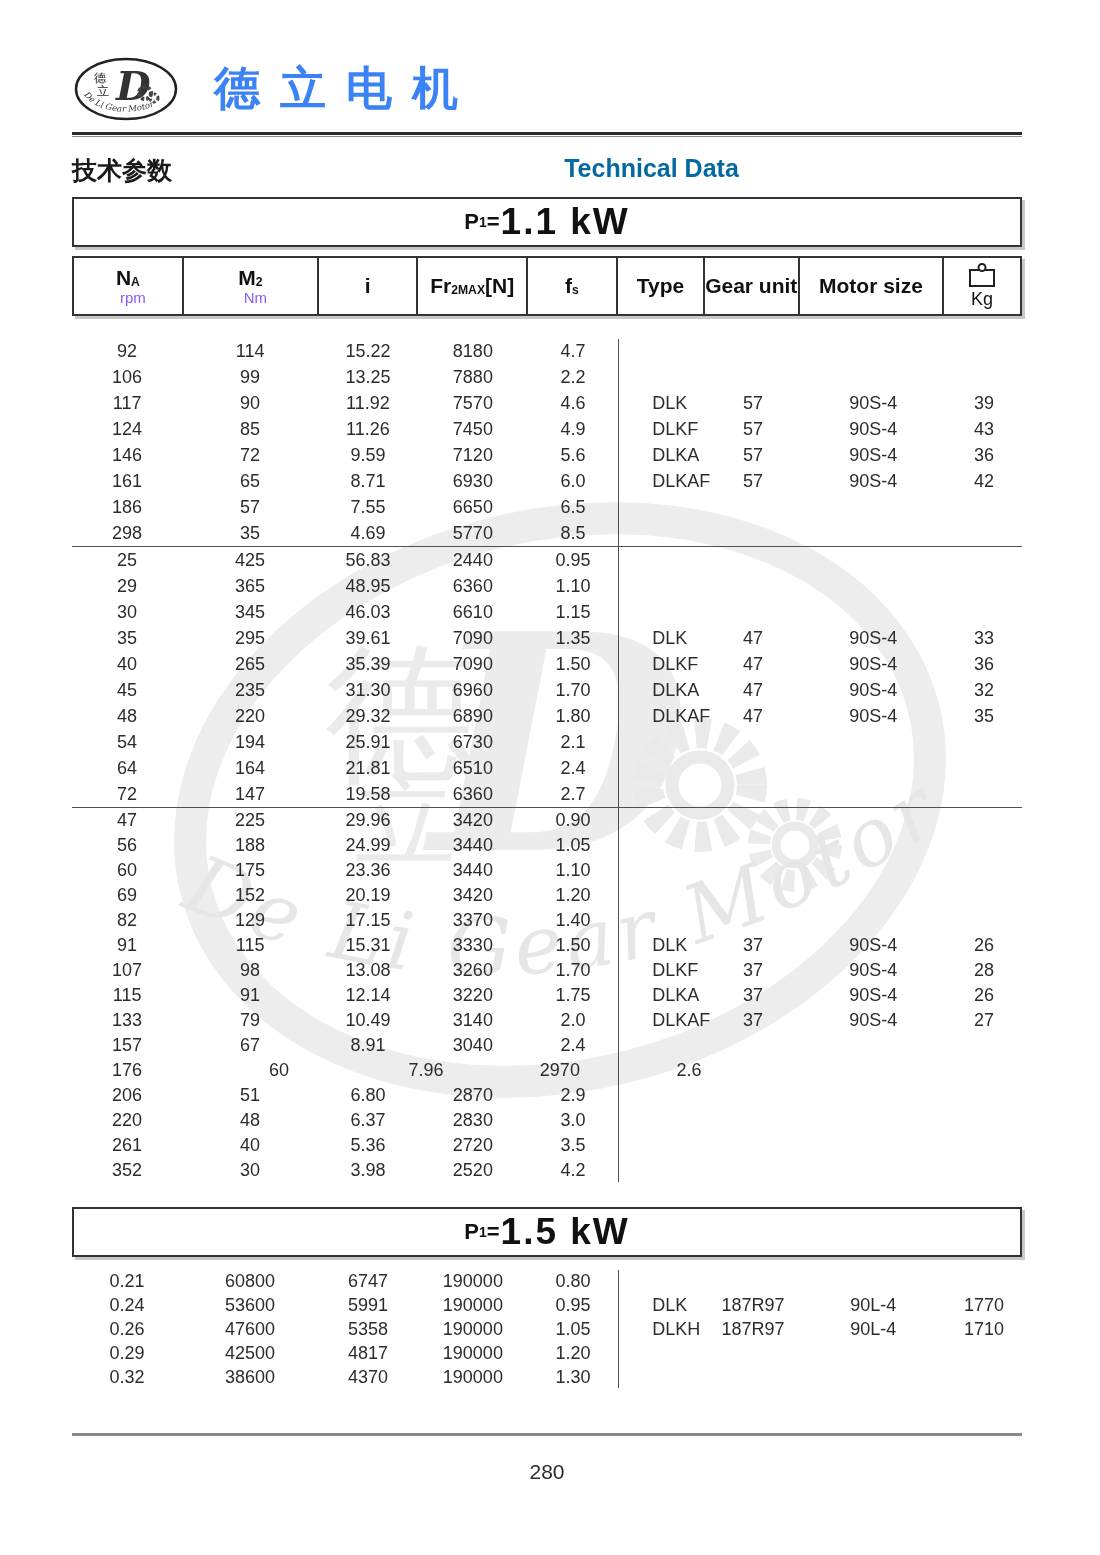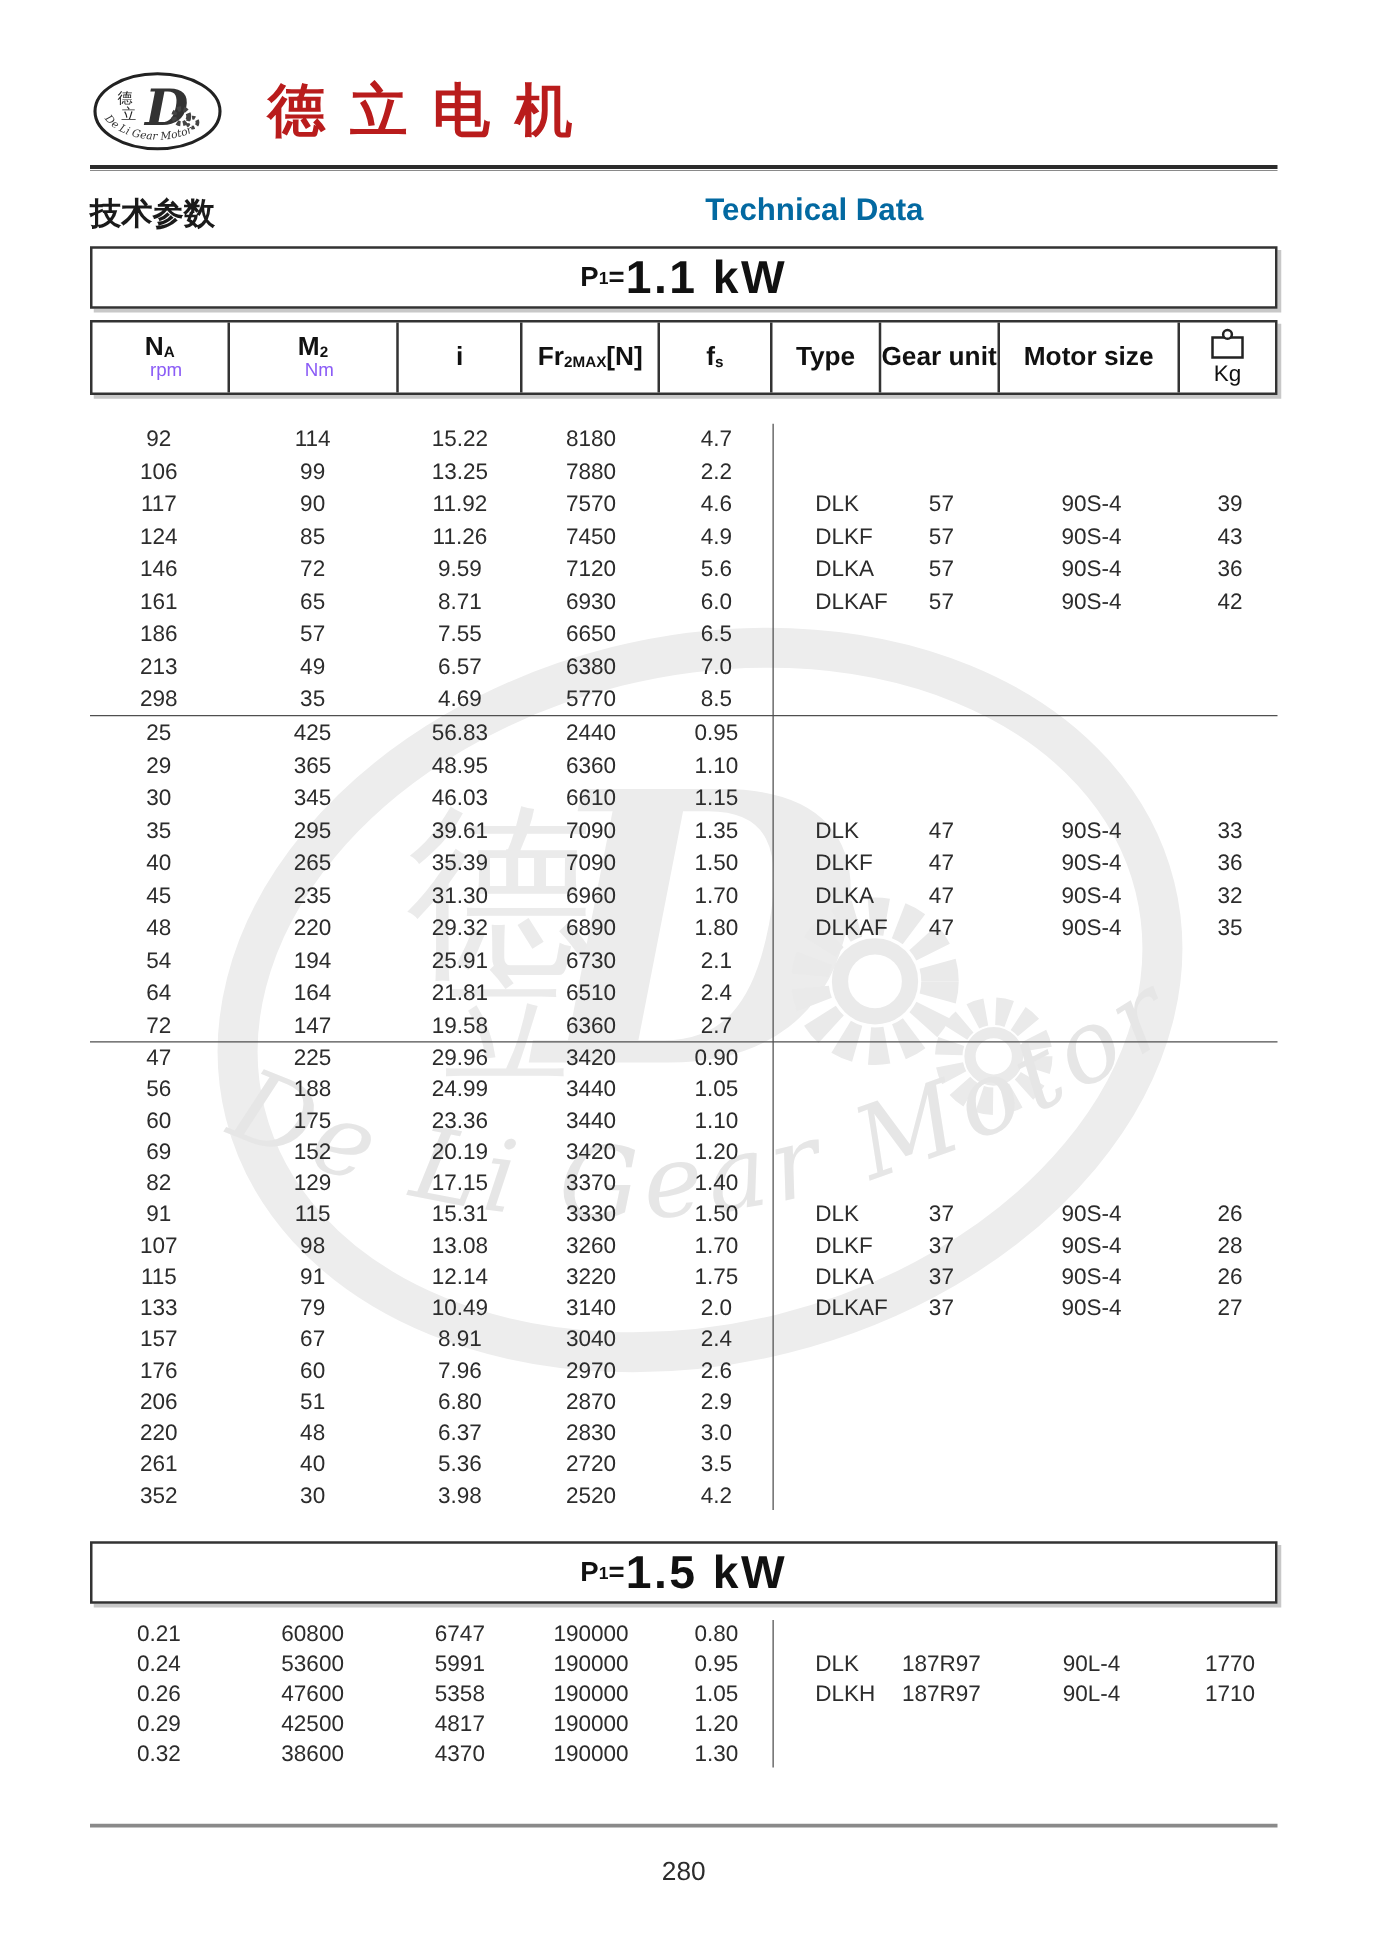--- a/index.html
+++ b/index.html
@@ -8,21 +8,21 @@
     font-family:"Liberation Sans", sans-serif; color:#262626;
   }
   .watermark { position:absolute; left:0; top:0; width:1100px; height:1555px; z-index:0; }
   .content { position:absolute; left:72px; top:0; width:950px; z-index:1; }
 
   
   .brand-band { display:flex; align-items:center; padding-top:54px; height:70px; }
   .brand-logo { width:108px; height:68px; flex:0 0 auto; }
   .brand-name {
     margin-left:34px; font-family:"DejaVu Serif", serif; font-weight:bold;
-    font-size:46px; letter-spacing:20px; color:#b91c1c; white-space:nowrap;
+    font-size:46px; letter-spacing:20px; color:#3b82f6; white-space:nowrap;
   }
   .top-rule { margin-top:8px; height:6px;
     background:linear-gradient(to bottom,#2b2b2b 0,#2b2b2b 3px,#ffffff 3px,#ffffff 4px,#8a8a8a 4px,#8a8a8a 5px,transparent 5px); }
 
   
   .titles-row { position:relative; margin-top:16px; height:32px; }
   .title-cn { position:absolute; left:0; top:0; font-size:25px; font-weight:bold; color:#1a1a1a; }
   .title-en { position:absolute; left:61%; transform:translateX(-50%); top:0; font-size:25px; font-weight:bold; color:#0369a1; }
 
   
@@ -236,31 +236,20 @@
           <div class="cell c1">57</div>
           <div class="cell c2">7.55</div>
           <div class="cell c3">6650</div>
           <div class="cell c4">6.5</div>
           <div class="cell c5"></div>
           <div class="cell c6"></div>
           <div class="cell c7"></div>
           <div class="cell c8"></div>
         </div>
         <div class="grid row" style="height: 26px;">
-          <div class="cell c0">213</div>
-          <div class="cell c1">49</div>
-          <div class="cell c2">6.57</div>
-          <div class="cell c3">6380</div>
-          <div class="cell c4">7.0</div>
-          <div class="cell c5"></div>
-          <div class="cell c6"></div>
-          <div class="cell c7"></div>
-          <div class="cell c8"></div>
-        </div>
-        <div class="grid row" style="height: 26px;">
           <div class="cell c0">298</div>
           <div class="cell c1">35</div>
           <div class="cell c2">4.69</div>
           <div class="cell c3">5770</div>
           <div class="cell c4">8.5</div>
           <div class="cell c5"></div>
           <div class="cell c6"></div>
           <div class="cell c7"></div>
           <div class="cell c8"></div>
         </div>
@@ -481,21 +470,21 @@
           <div class="cell c0">157</div>
           <div class="cell c1">67</div>
           <div class="cell c2">8.91</div>
           <div class="cell c3">3040</div>
           <div class="cell c4">2.4</div>
           <div class="cell c5"></div>
           <div class="cell c6"></div>
           <div class="cell c7"></div>
           <div class="cell c8"></div>
         </div>
-        <div class="grid row" style="height: 25px;">
+        <div class="grid row" style="height: 25px; gap: 29px;">
           <div class="cell c0">176</div>
           <div class="cell c1">60</div>
           <div class="cell c2">7.96</div>
           <div class="cell c3">2970</div>
           <div class="cell c4">2.6</div>
           <div class="cell c5"></div>
           <div class="cell c6"></div>
           <div class="cell c7"></div>
           <div class="cell c8"></div>
         </div>

